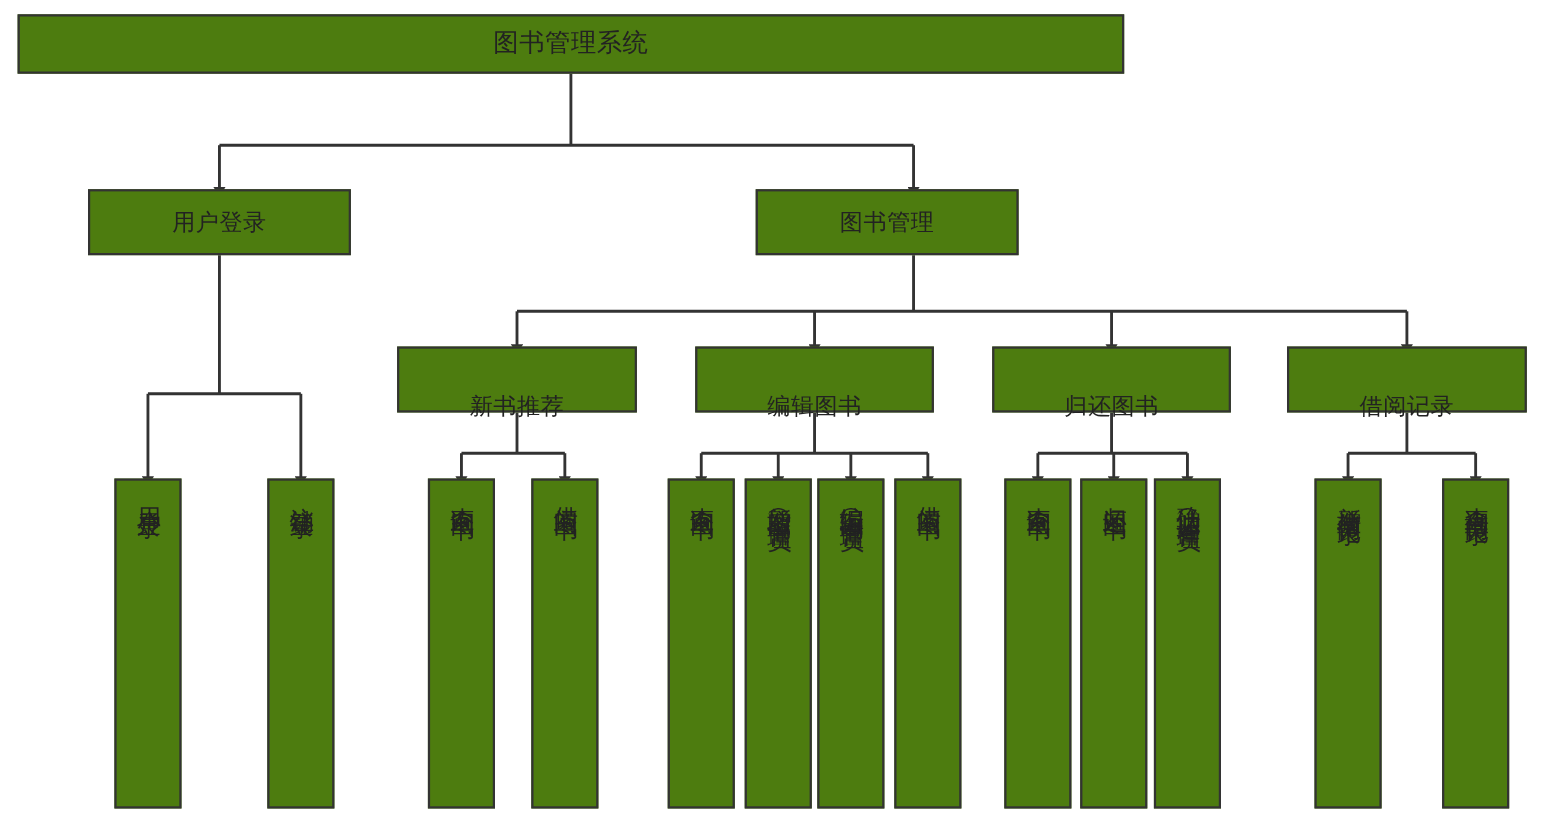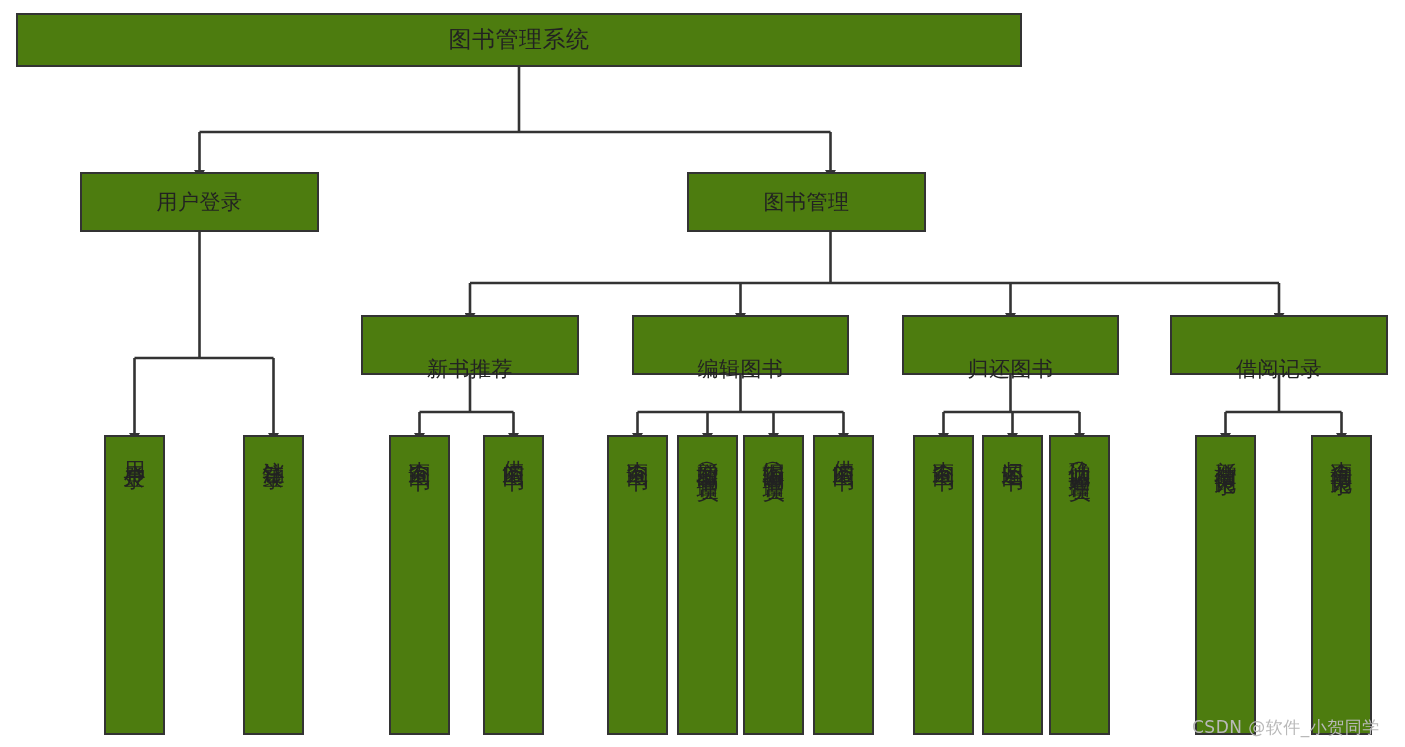--- a/index.html
+++ b/index.html
@@ -169,14 +169,13 @@
         <span class="lbl">确认归还（管理员）</span>
       </div>
       <div class="node lvl-4 vert" style="left: 1195px; top: 435px; width: 61px; height: 300px;">
         <span class="lbl">新增借阅记录</span>
       </div>
       <div class="node lvl-4 vert" style="left: 1311px; top: 435px; width: 61px; height: 300px;">
         <span class="lbl">查询借阅记录</span>
       </div>
     </div>
 
-  <div class="watermark" style="left: 1192px; top: 716px;">CSDN @软件_小贺同学</div>
 </div>
 
 </body></html>

